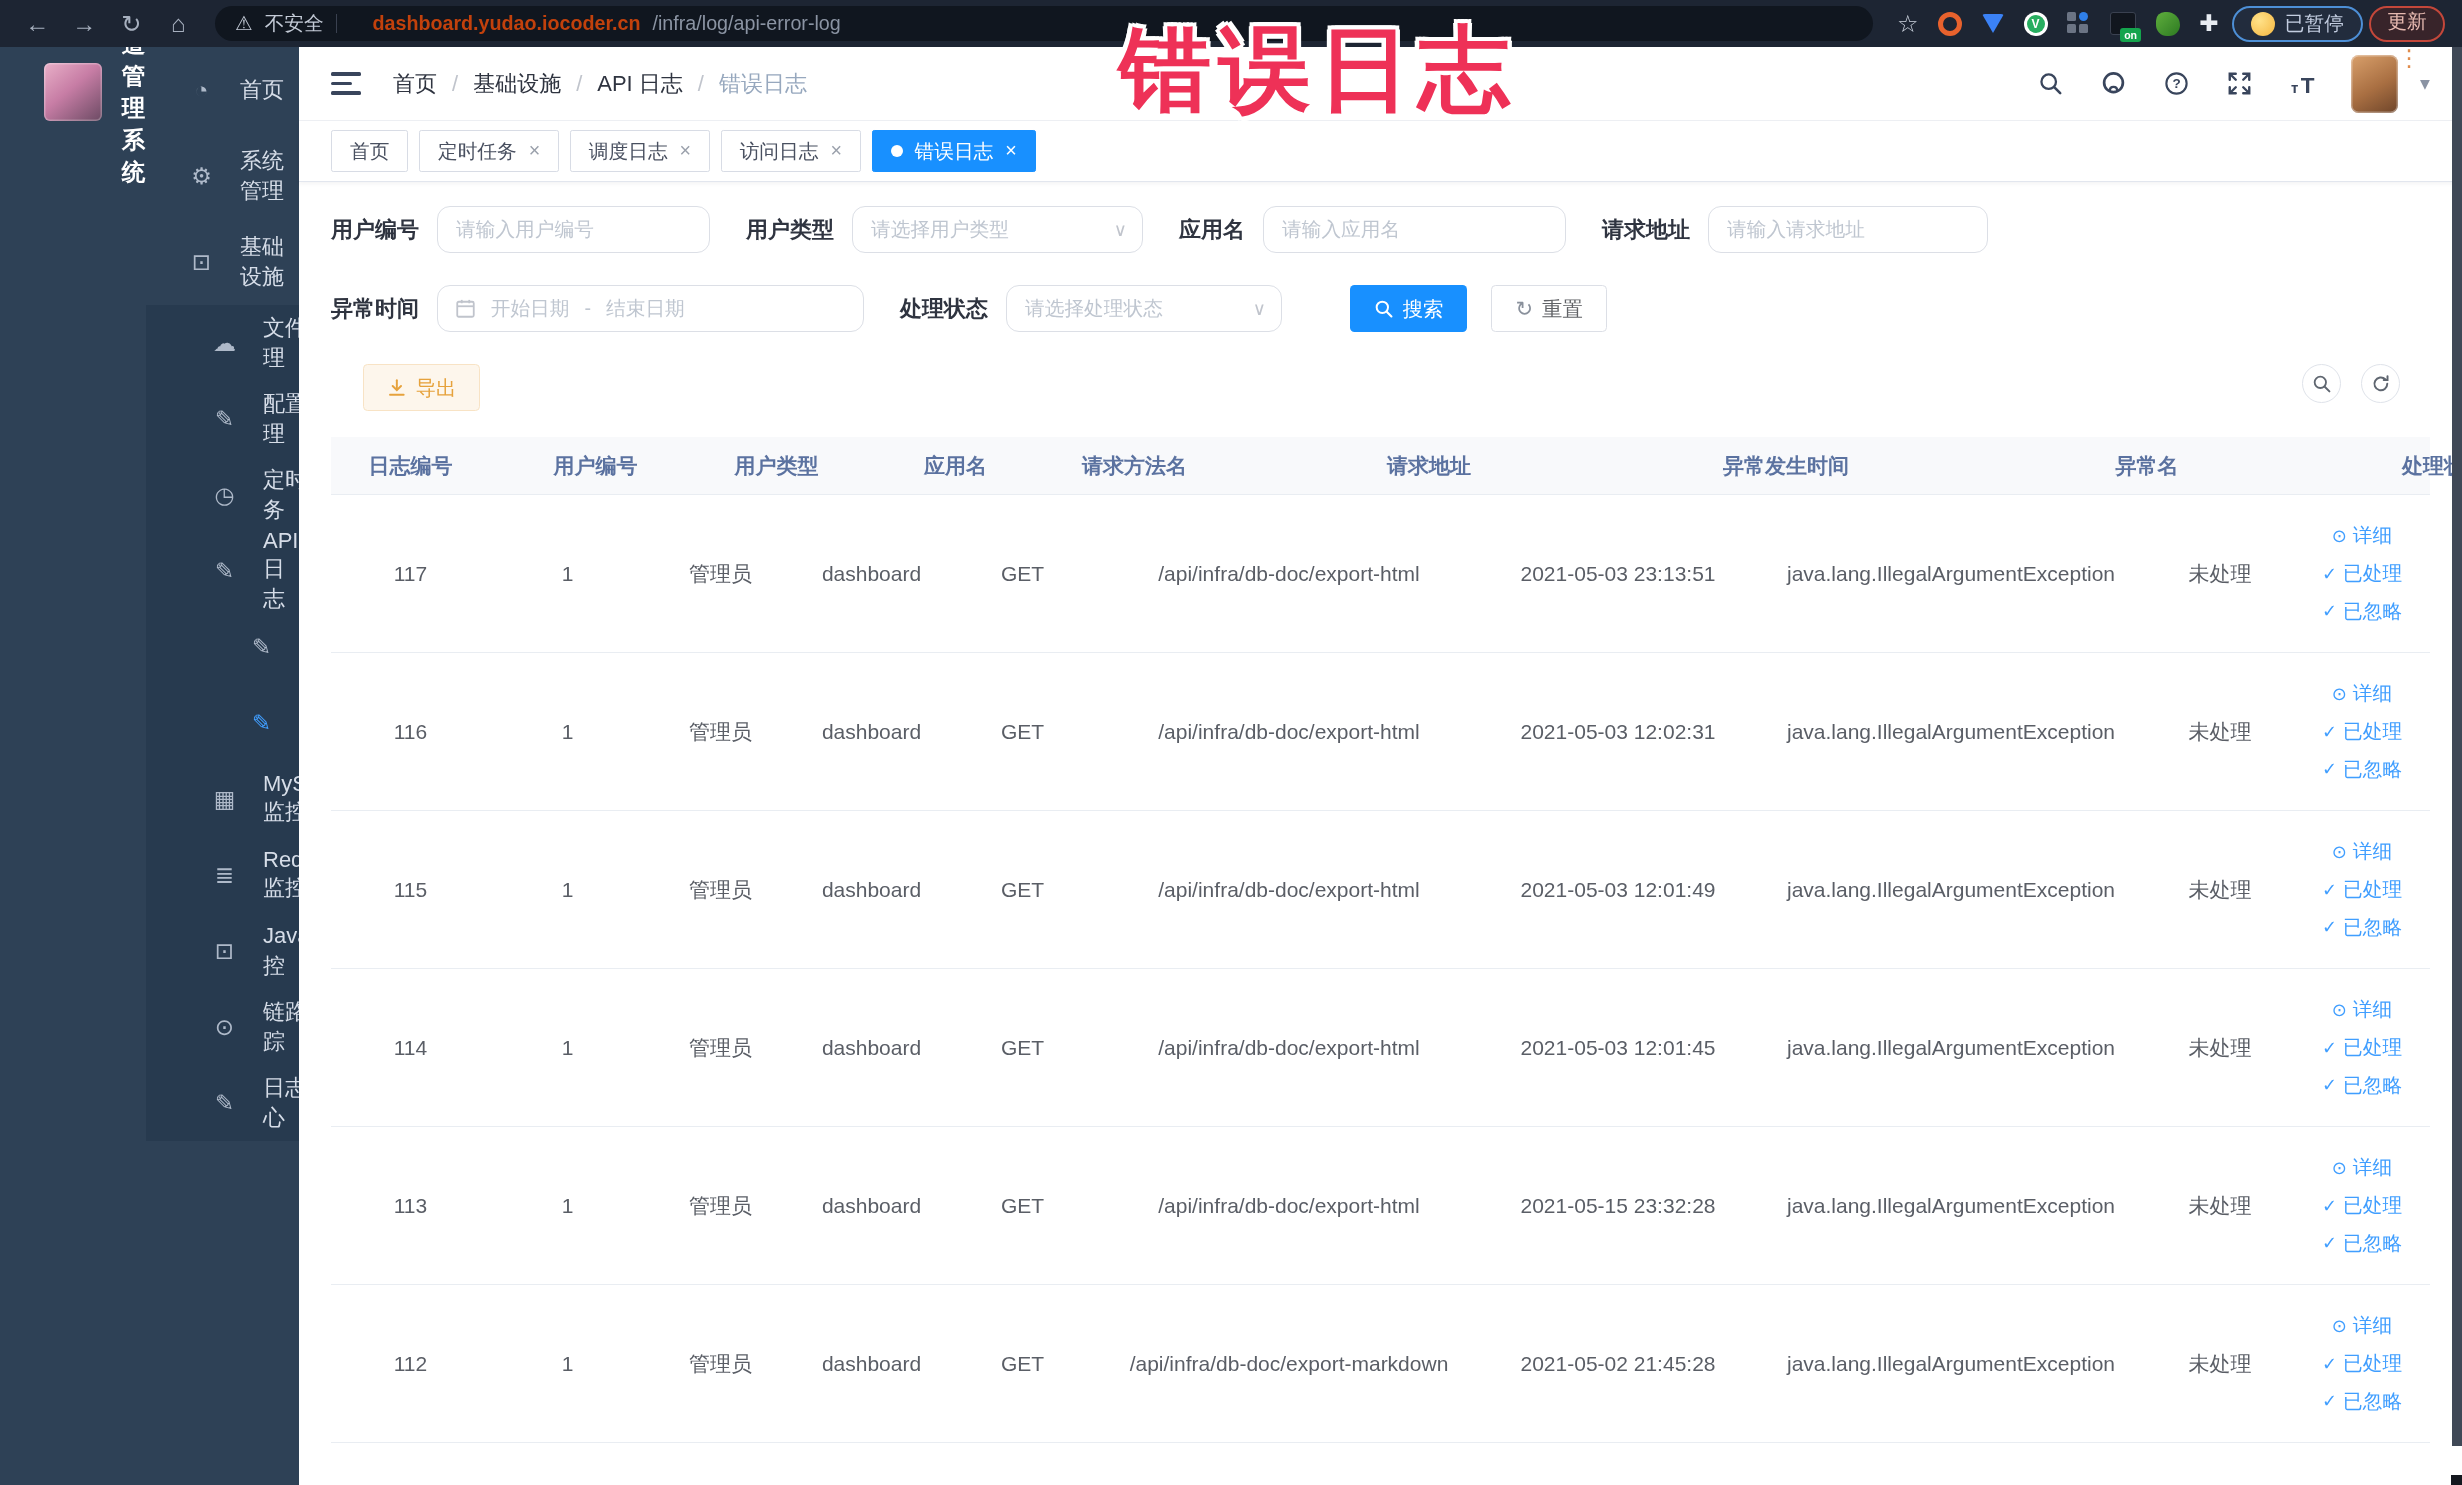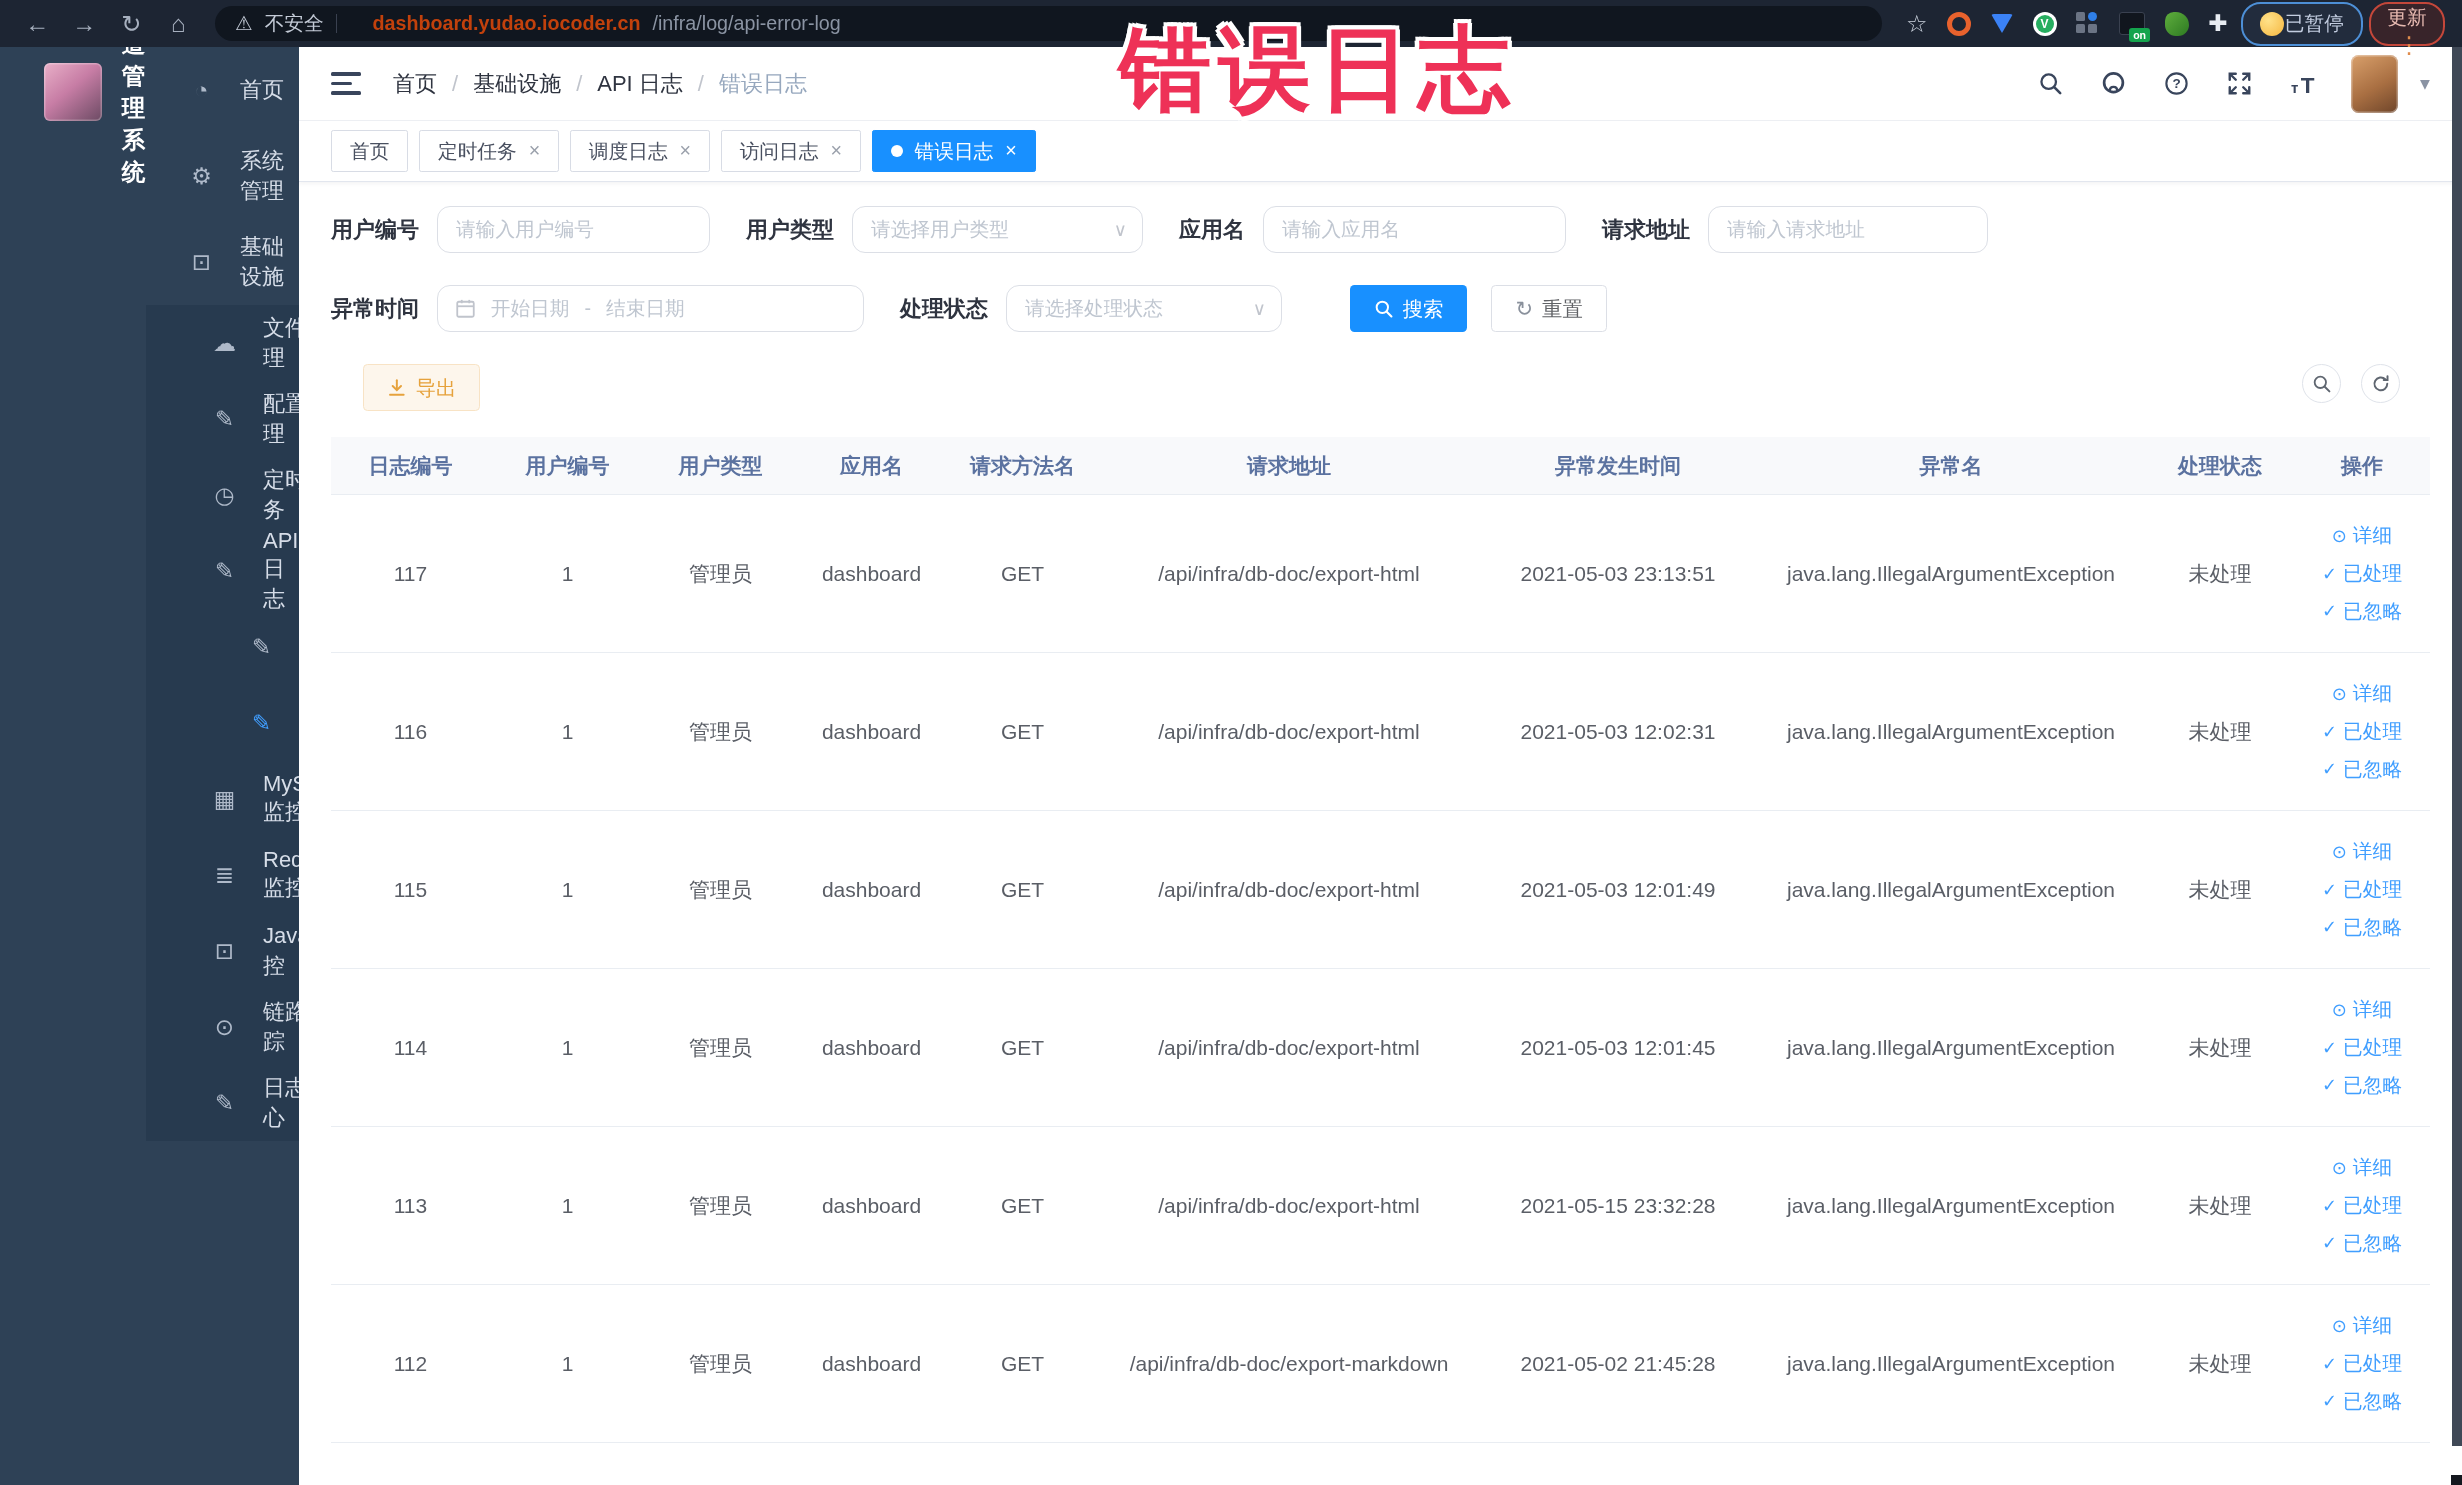--- a/index.html
+++ b/index.html
@@ -34,21 +34,21 @@
   .ext-v i{ width:18px;height:18px;border-radius:50%;background:#27ae60;color:#fff;font-style:normal;
      font-size:12px;display:flex;align-items:center;justify-content:center;font-weight:700;}
   .ext-grid{ width:23px;height:23px; display:grid; grid-template-columns:9px 9px; grid-template-rows:9px 9px; gap:3px;}
   .ext-grid b{ background:#6b7484; border-radius:1.5px;}
   .ext-grid b.blue{ background:#2f7fe8; border-radius:50%;}
   .ext-on{ width:26px;height:23px; background:#11161e; border:1.5px solid #3a4150; border-radius:3px; position:relative;}
   .ext-on::after{ content:"on"; position:absolute; right:-6px; bottom:-7.6px; background:#14a44d; color:#fff;
      font-size:10.6px; padding:0.8px 3.8px; border-radius:3px; font-weight:700;}
   .ext-leaf{ background:linear-gradient(135deg,#5fae3d,#2d7a22); border-radius:40% 60% 50% 50%; }
   .ext-puzzle{ color:#e8ecf2; font-size:23px; }
-  .chip{ display:flex; align-items:center; gap:1px; height:44px; border-radius:19.7px; padding:0 16.7px;
+  .chip{ display:flex; align-items:center; gap:10px; height:36px; border-radius:19.7px; padding:0 16.7px;
      font-size:19.7px; flex:0 0 auto; }
   .chip-paused{ border:2.3px solid #4d8fd6; color:#c3cde0; background:rgba(40,52,72,.5); }
   .chip-face{ width:24px;height:24px;border-radius:50%; background:radial-gradient(circle at 35% 35%,#ffe28a,#f5b63f); }
   .chip-update{ border:2.3px solid #c4473a; color:#e6b9b0; background:rgba(90,35,32,.45);flex-direction:column; }
   .kebab{ color:#e08c4c; font-size:23px; margin-left:4.5px; }
 
   
   .app-shell{ display:flex; height:1439px; }
 
   
@@ -123,21 +123,21 @@
      display:flex; align-items:center; justify-content:center; color:#5f6670; cursor:pointer; }
 
   
   .grid-table{ width:100%; }
   .thead,.trow{
     display:grid;
     grid-template-columns:159px 155px 151px 151px 151px 382px 276px 390px 148px 1fr;
     align-items:center;
   }
   .thead{ height:58px; background:#f8f9fb; font-weight:700; font-size:21px; color:#5b72a0;
-     border-bottom:0.8px solid #e9edf2; }
+     border-bottom:0.8px solid #e9edf2;gap:28px; }
   .thead div{ text-align:center; }
   .trow{ height:158px; border-bottom:0.8px solid #e9edf2; font-size:21px; color:#5a5e66; }
   .trow div{ text-align:center; overflow:hidden; text-overflow:ellipsis; white-space:nowrap; padding:0 4.5px; }
   .actions-cell{ display:flex; flex-direction:column; align-items:center; gap:10.6px; }
   .action-link{ display:flex; align-items:center; gap:6px; color:#409eff; font-size:19.7px; cursor:pointer; white-space:nowrap; }
   .al-ico{ font-size:18px; }
 
   
   .overlay-title{
     position:absolute; left:1119px; top:7.6px; z-index:50;

